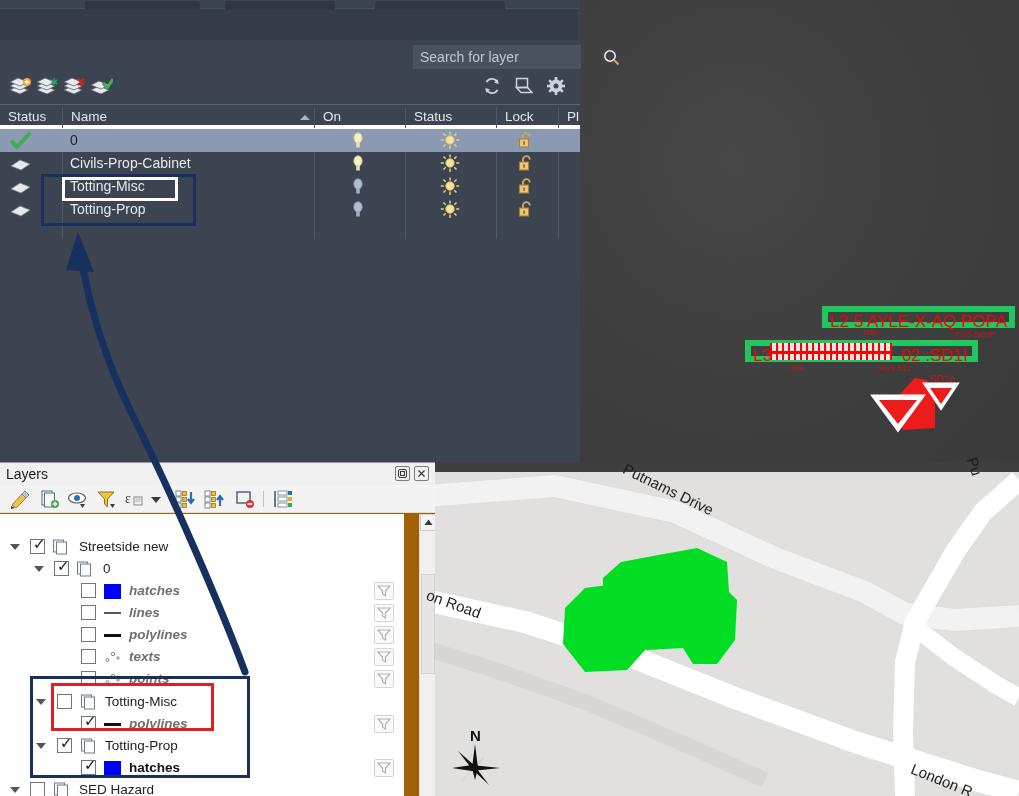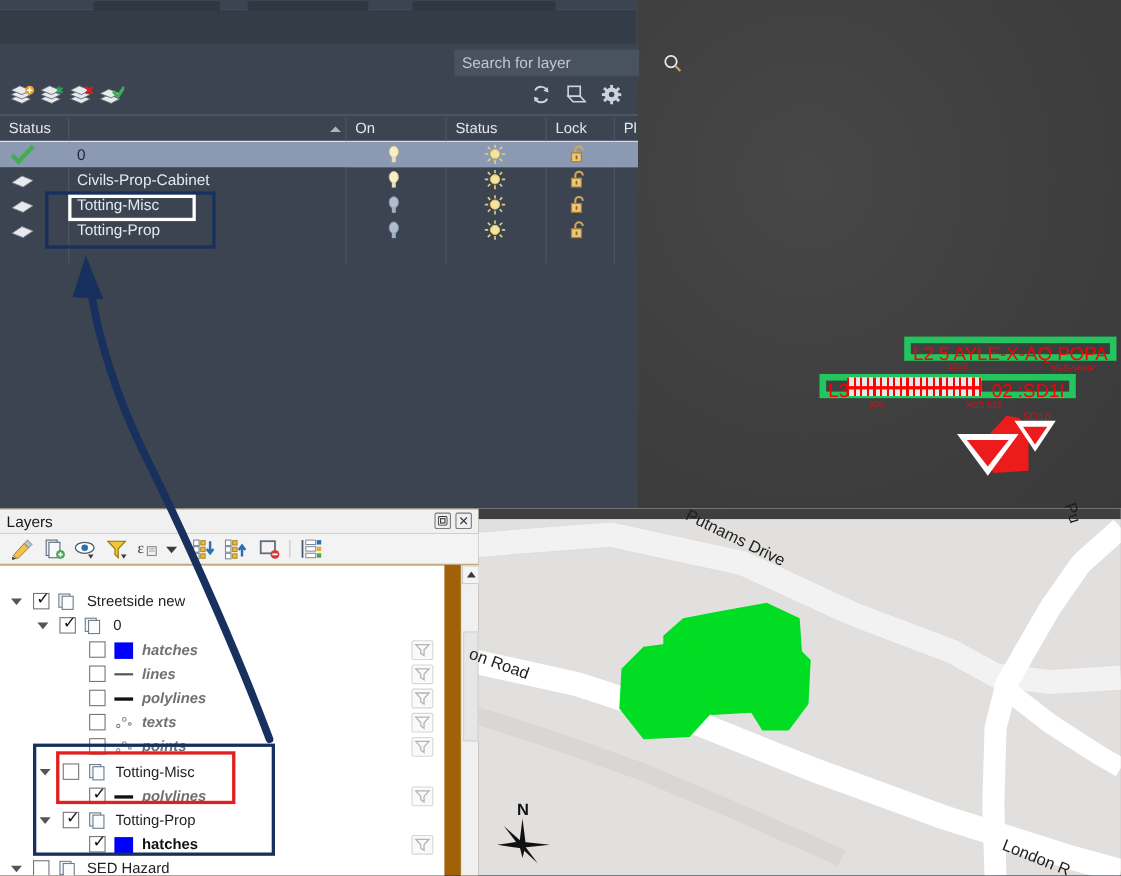--- a/index.html
+++ b/index.html
@@ -93,21 +93,21 @@
   }
   .stackicon { position: absolute; width: 22px; height: 20px; }
 
   .rt-icons { position: absolute; right: 15px; top: 77px; display: flex; gap: 14px; }
 
   
   .grid-head {
     position: absolute; left: 0; top: 104px; width: 580px; height: 25px;
     background: #3b4450;
     border-top: 1px solid #586274;
-    border-bottom: 1px solid #ffffff;
+    border-bottom: 4px solid #ffffff;
     font-size: 13.5px;
   }
   .gh-cell {
     position: absolute; top: 0; height: 24px;
     line-height: 24px;
     color: #e3e7ec;
     padding-left: 8px;
   }
   .gh-sep { position: absolute; top: 2px; width: 1px; height: 21px; background: #4e586a; }
   .sort-arrow {
@@ -236,21 +236,21 @@
     <div class="cad-vp-inner"></div>
   </div>
 
   <div class="cad-label boxed" style="left:822px; top:306px; font-size:17px; line-height:20px; height:22px;">L2 5 AYLE-X-AQ POPA</div>
 
   <div class="cad-label boxed" style="left:745px; top:340px; font-size:17px; line-height:20px; height:22px; padding-right:4px;">
     <span>L3 </span><span style="display:inline-block;width:125px;"></span><span>02 :SD1I</span>
   </div>
   <div class="hatchband" style="left:770px; top:343px; width:122px; height:17px;"></div>
 
-  <div class="cad-small" style="left:862px; top:328px;">1030</div>
+  <div class="cad-small" style="left:862px; top:328px;">1150</div>
   <div class="cad-small" style="left:955px; top:330px;">XGS-5KHP</div>
   <div class="cad-small" style="left:790px; top:363px;">306</div>
   <div class="cad-small" style="left:878px; top:364px;">XGS-512</div>
   <div class="cad-small" style="left:930px; top:374px; font-size:10px;">SD1p</div>
 
   <svg class="anno" style="left:865px; top:368px;" width="100" height="72" viewBox="0 0 100 72">
     <polygon points="35,26 50,10 62,12 70,30 70,60 38,62 30,46" fill="#ec1c1c"></polygon>
     <polygon points="8,28 58,28 33,62" fill="#ffffff" stroke="#ffffff" stroke-width="3"></polygon>
     <polygon points="14,32 52,32 33,56" fill="#ec1c1c"></polygon>
     <polygon points="60,16 92,16 76,40" fill="#ffffff" stroke="#ffffff" stroke-width="3"></polygon>
@@ -347,20 +347,21 @@
             <rect x="2" y="12.2" width="2.6" height="3.2" transform="rotate(45 3.3 13.8)"></rect>
           </g>
           <circle cx="9" cy="9" r="2.5" fill="#3b4450"></circle>
         </svg>
       </span>
     </div>
 
     <div class="grid-head">
       <div class="gh-cell" style="left:0; width:62px;">Status</div>
       <div class="gh-sep" style="left:62px;"></div>
+      <div class="gh-cell" style="left:63px; width:251px;">Name</div>
       <div class="sort-arrow" style="left:300px;"></div>
       <div class="gh-sep" style="left:314px;"></div>
       <div class="gh-cell" style="left:315px; width:90px;">On</div>
       <div class="gh-sep" style="left:405px;"></div>
       <div class="gh-cell" style="left:406px; width:90px;">Status</div>
       <div class="gh-sep" style="left:496px;"></div>
       <div class="gh-cell" style="left:497px; width:61px;">Lock</div>
       <div class="gh-sep" style="left:558px;"></div>
       <div class="gh-cell" style="left:559px; width:21px;">Pl</div>
     </div>

